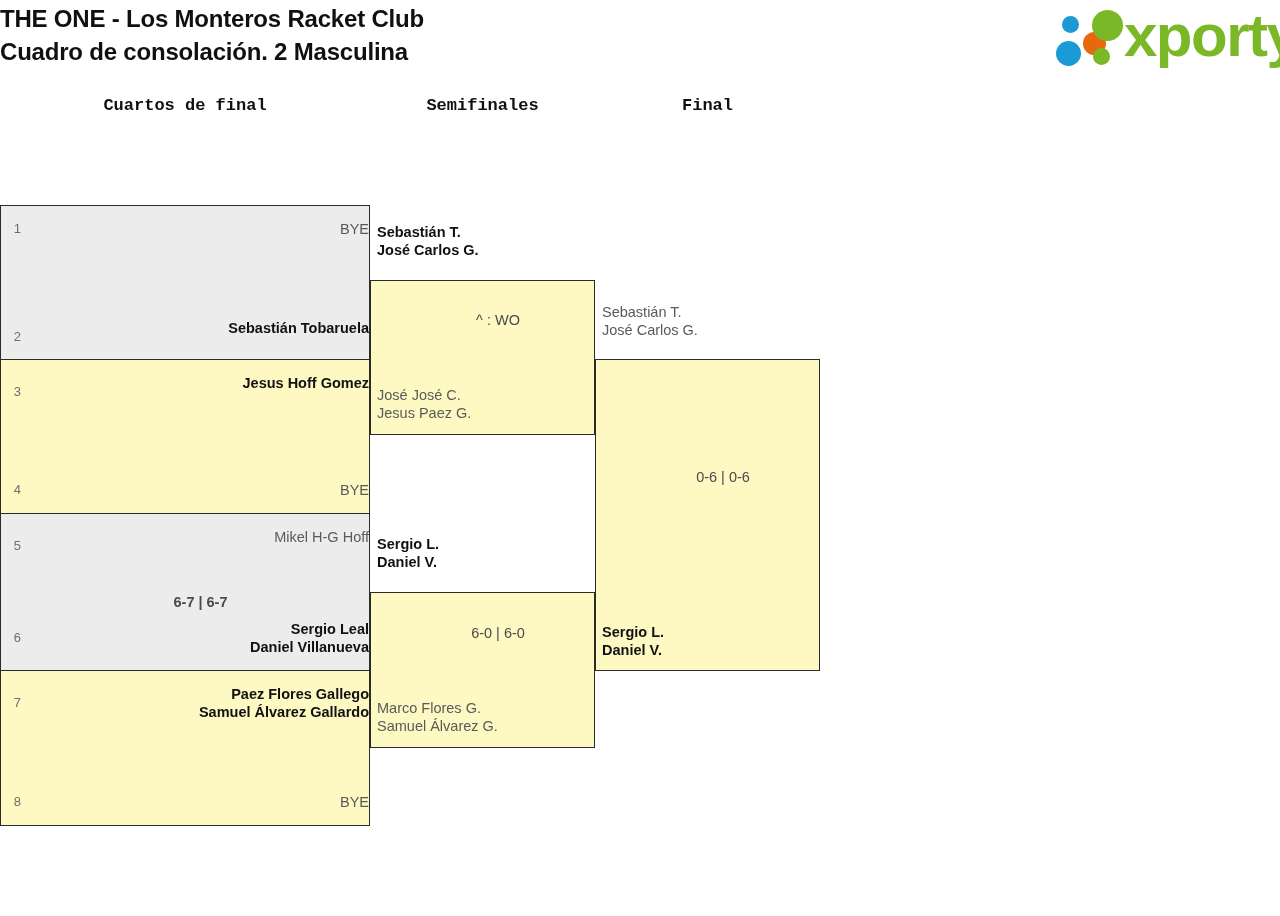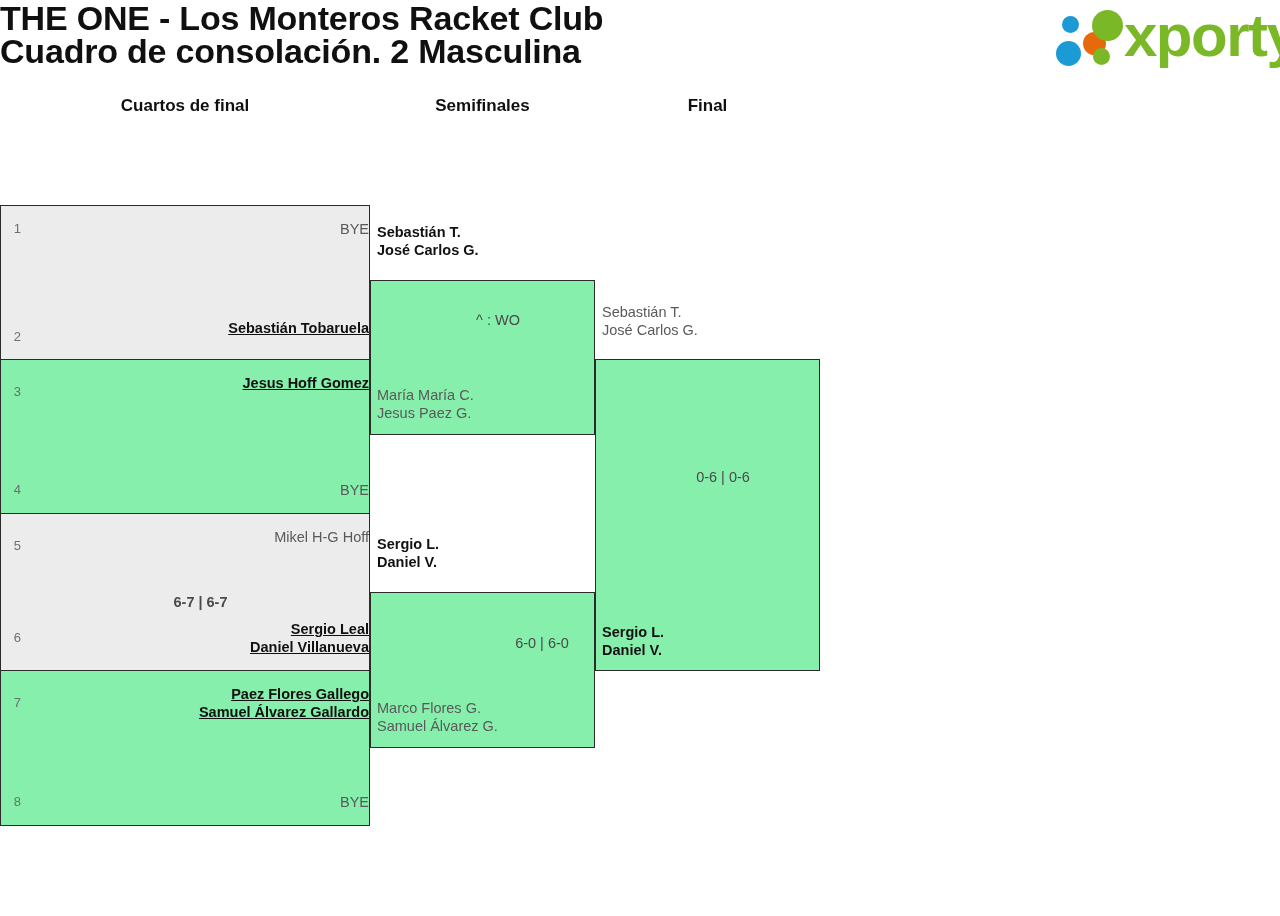--- a/index.html
+++ b/index.html
@@ -17,21 +17,21 @@
   
   .page-header {
     position: relative;
     width: 1280px;
     height: 75px;
   }
   .title-block {
     position: absolute;
     left: 0px;
     top: 2px;
-    font-size: 34px;
+    font-size: 24px;
     font-weight: bold;
     line-height: 33px;
     color: #101010;
     letter-spacing: -0.2px;
   }
   .title-line { display: block; white-space: nowrap; }
 
   
   .logo {
     position: absolute;
@@ -64,30 +64,31 @@
     width: 1280px;
     height: 700px;
   }
   .round-header {
     position: absolute;
     font-size: 17px;
     font-weight: bold;
     color: #101010;
     text-align: center;
     top: 21px;
+    font-family: Liberation Mono, monospace;
   }
   .rh-qf  { left: 0px;   width: 370px; }
   .rh-sf  { left: 370px; width: 225px; }
   .rh-fin { left: 595px; width: 225px; }
 
   
   .match {
     position: absolute;
     border: 1px solid #2b2b2b;
-    background: #86efac;
+    background: #fef9c3;
   }
   .match.shaded { background: #ececec; }
 
   .slot {
     position: absolute;
     left: 0;
     width: 100%;
     display: flex;
     align-items: flex-start;
   }
@@ -101,21 +102,21 @@
     line-height: 18px;
   }
   .seed.pad-top { padding-top: 9px; }
   .names {
     flex: 1 1 auto;
     font-size: 14.5px;
     line-height: 18px;
     color: #5a5a5a;
     text-align: right;
   }
-  .names.winner { color: #111111; font-weight: bold; text-decoration: underline; }
+  .names.winner { color: #111111; font-weight: bold; }
   .names .nm { display: block; white-space: nowrap; }
   .names.single { line-height: 18px; }
 
   .score {
     position: absolute;
     left: 0;
     width: 100%;
     text-align: center;
     font-size: 14.5px;
     color: #4a4a4a;
@@ -147,21 +148,21 @@
     line-height: 18px;
   }
   .sf-name-bot {
     position: absolute;
     left: 6px;
     bottom: 12px;
     font-size: 14.5px;
     line-height: 18px;
   }
   .sf .score { top: 31px; }
-  .sf2 .score { top: 42px; margin-left: 44px; }
+  .sf2 .score { top: 32px; }
 
   
   .fin { left: 595px; width: 225px; top: 284px; height: 312px; }
   .fin-name-top {
     position: absolute;
     left: 6px;
     top: -57px;
     font-size: 14.5px;
     line-height: 18px;
   }
@@ -271,21 +272,21 @@
     <div class="score"></div>
   </div>
 
   <div class="match sf sf1">
     <div class="sf-name-top winner-txt">
       <span class="nm-line">Sebastián T.</span>
       <span class="nm-line">José Carlos G.</span>
     </div>
     <div class="score">^ : WO</div>
     <div class="sf-name-bot loser">
-      <span class="nm-line">María María C.</span>
+      <span class="nm-line">José José C.</span>
       <span class="nm-line">Jesus Paez G.</span>
     </div>
   </div>
 
   <div class="match sf sf2">
     <div class="sf-name-top winner-txt">
       <span class="nm-line">Sergio L.</span>
       <span class="nm-line">Daniel V.</span>
     </div>
     <div class="score">6-0 | 6-0</div>

